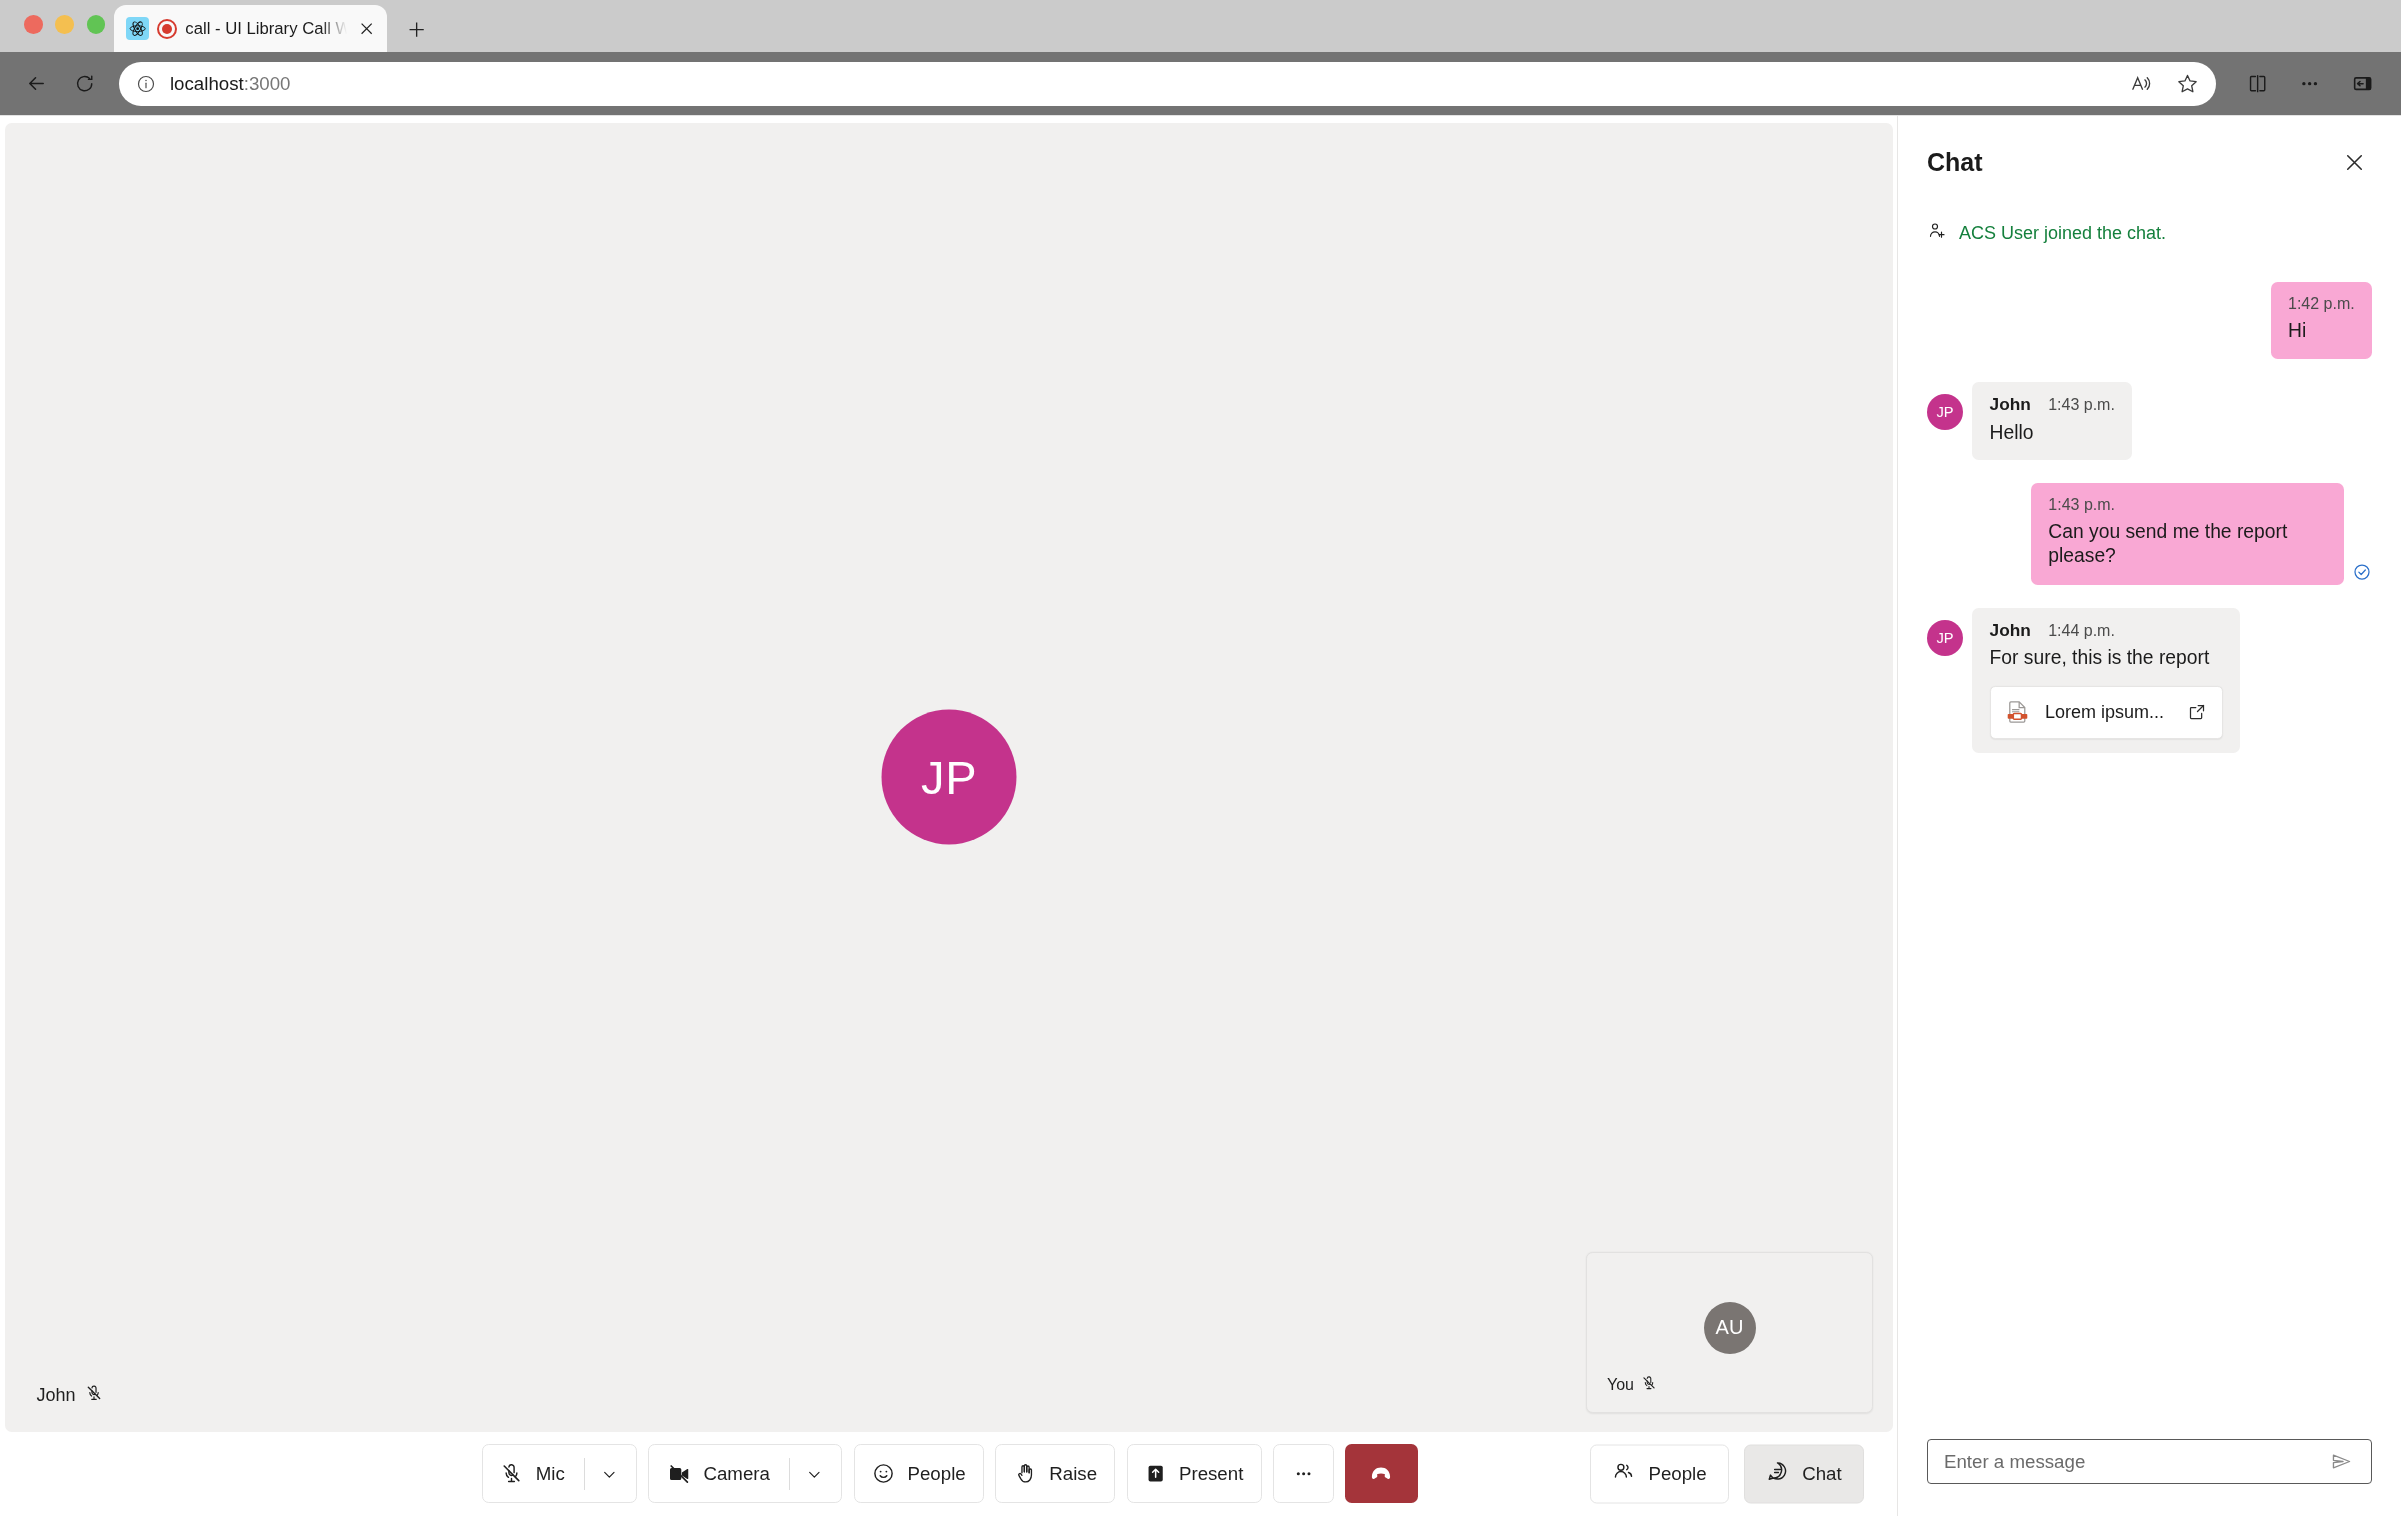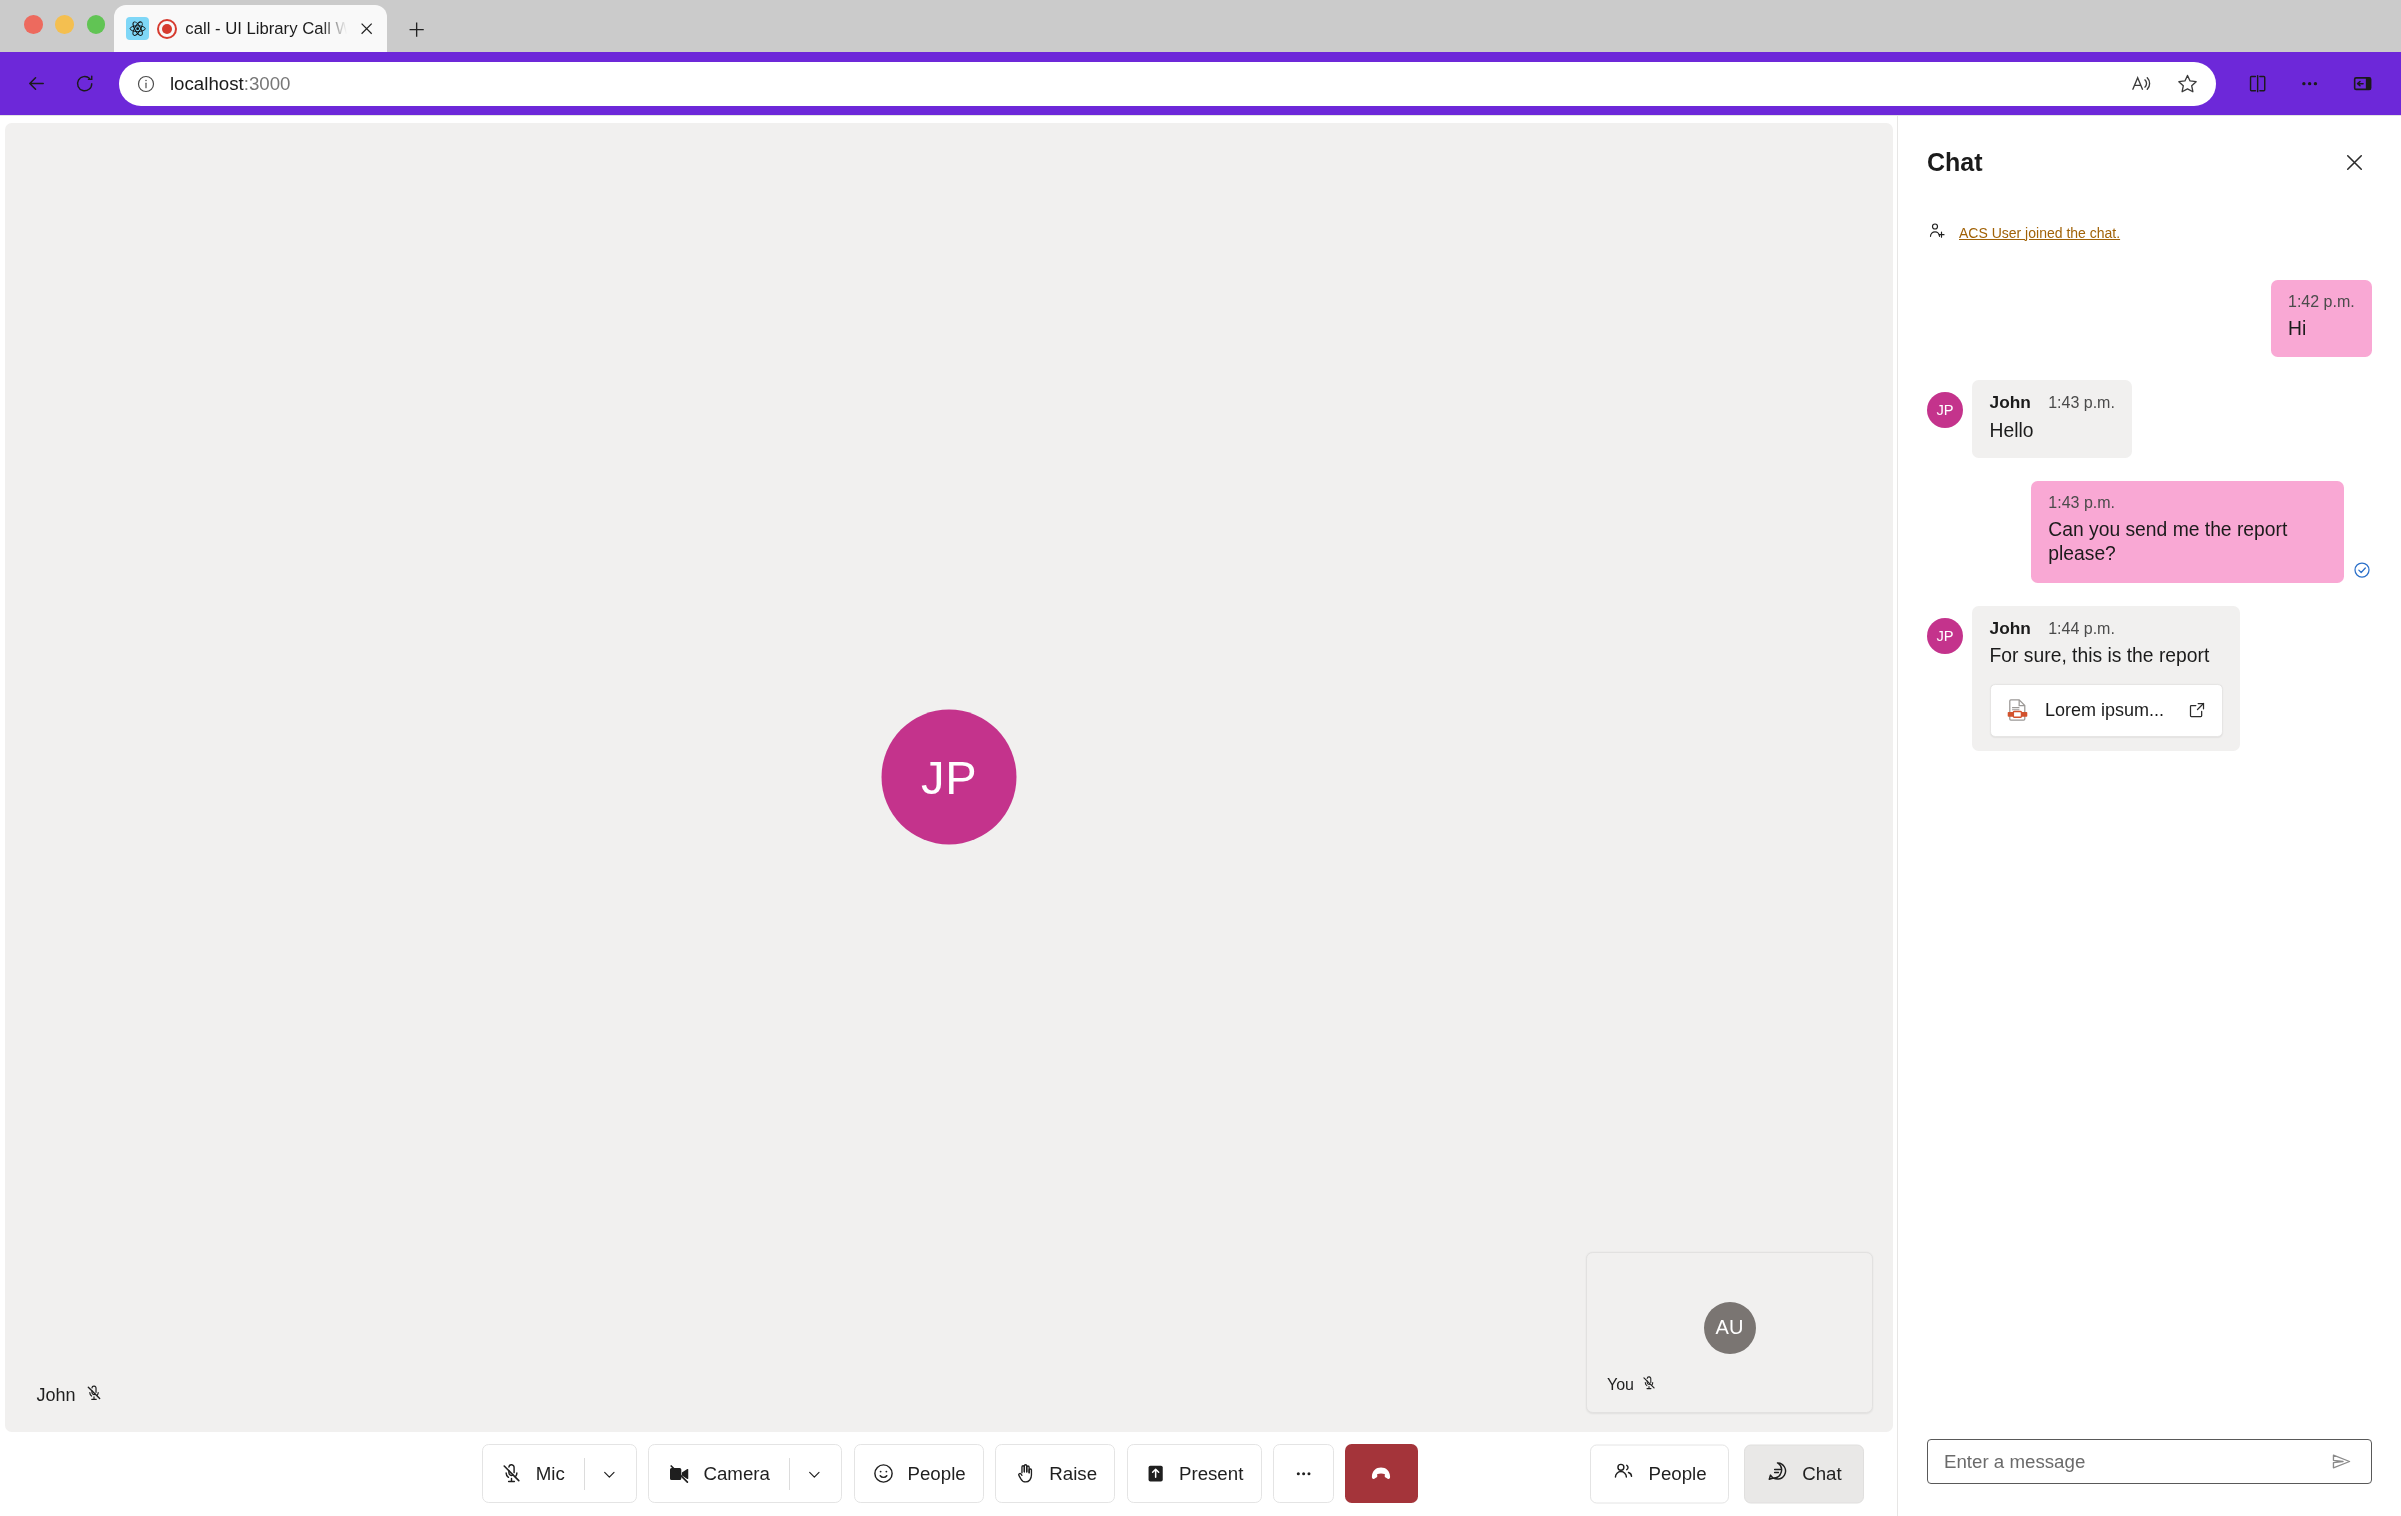--- a/index.html
+++ b/index.html
@@ -67,21 +67,21 @@
     color: #222;
   }
   #newtab {
     width: 35px; height: 35px; margin-left: 12px; margin-bottom: 5.3px;
     display: flex; align-items: center; justify-content: center;
     color: #222;
   }
 
   
   #navbar {
-    height: 63px; background: #6d28d9; flex: 0 0 63px;
+    height: 63px; background: #737373; flex: 0 0 63px;
     display: flex; align-items: center; padding: 0 17.3px 0 14.7px; gap: 5.3px;
   }
   .navbtn {
     width: 43px; height: 43px; border-radius: 5.3px;
     display: flex; align-items: center; justify-content: center;
     color: #1b1b1b; flex: 0 0 43px;
   }
   #omnibox {
     flex: 1 1 auto; height: 44px; margin: 0 8px;
     background: #ffffff; border-radius: 22px;
@@ -187,21 +187,21 @@
     position: relative;
   }
   #chat-head {
     display: flex; align-items: center; justify-content: space-between;
     padding: 29px 29px 0 29px;
   }
   #chat-title { font-size: 25px; font-weight: 700; color: #1b1b1b; }
   #chat-close { width: 35px; height: 35px; display: flex; align-items: center; justify-content: center; color: #2b2b2b; }
   #chat-body { flex: 1 1 auto; padding: 41px 29px 0 29px; overflow: hidden; }
 
-  .sysmsg { display: flex; align-items: center; gap: 12px; font-size: 14px; color: #a16207; margin-bottom: 36px; text-decoration: underline; }
+  .sysmsg { display: flex; align-items: center; gap: 12px; font-size: 18px; color: #15803d; margin-bottom: 36px; }
 
   .row { display: flex; margin-bottom: 23px; }
   .row.out { justify-content: flex-end; align-items: flex-end; gap: 8px; }
   .row.in { justify-content: flex-start; align-items: flex-start; gap: 9.3px; }
 
   .bubble-out {
     background: #f9a8d4; border-radius: 6.7px;
     padding: 13.3px 17.3px 16px 17.3px; max-width: 313px;
   }
   .bubble-in {

